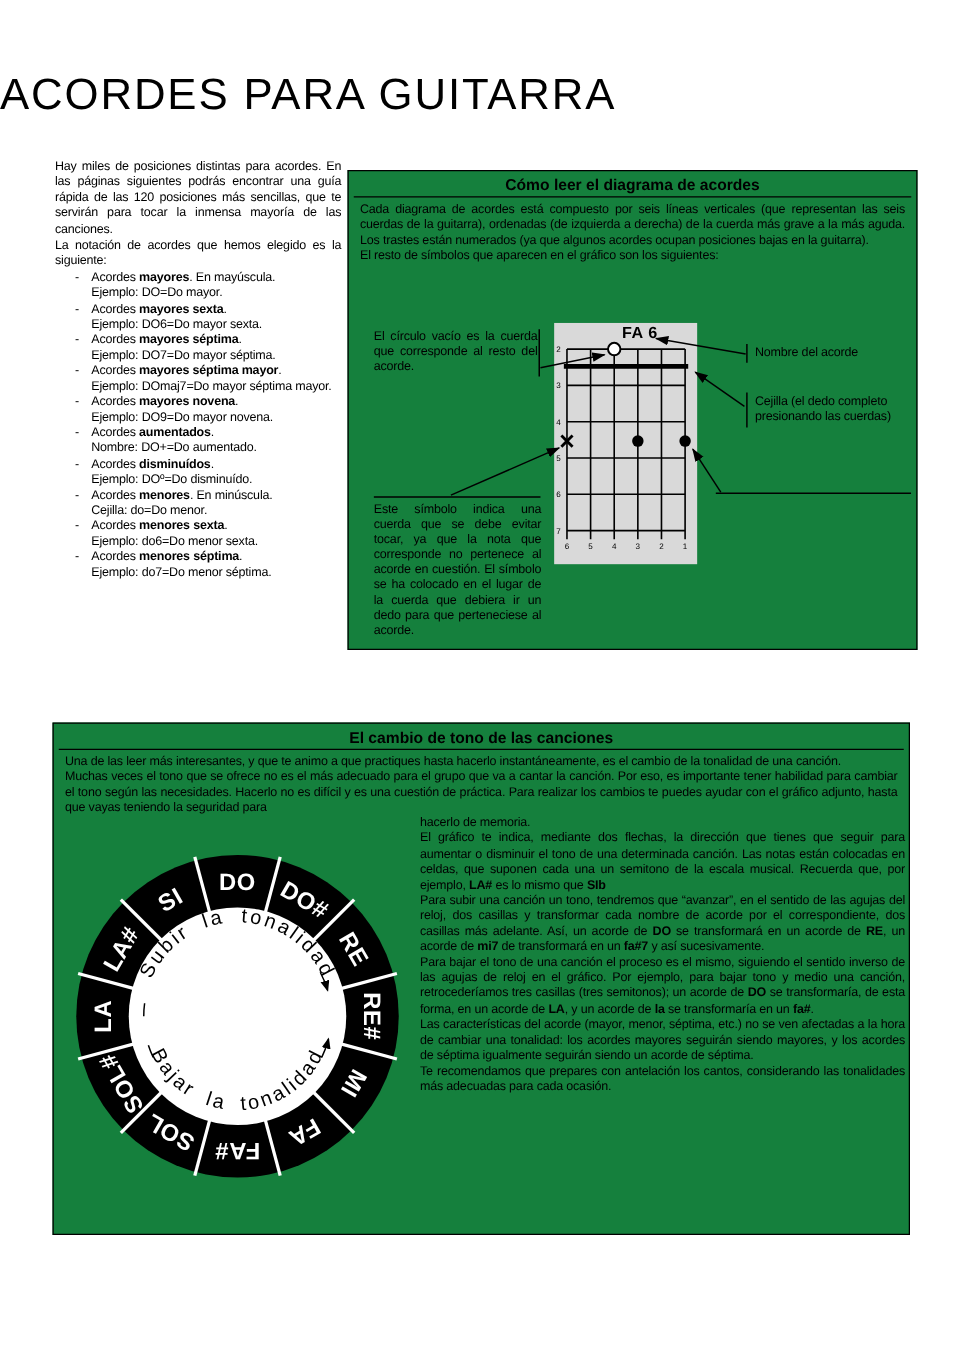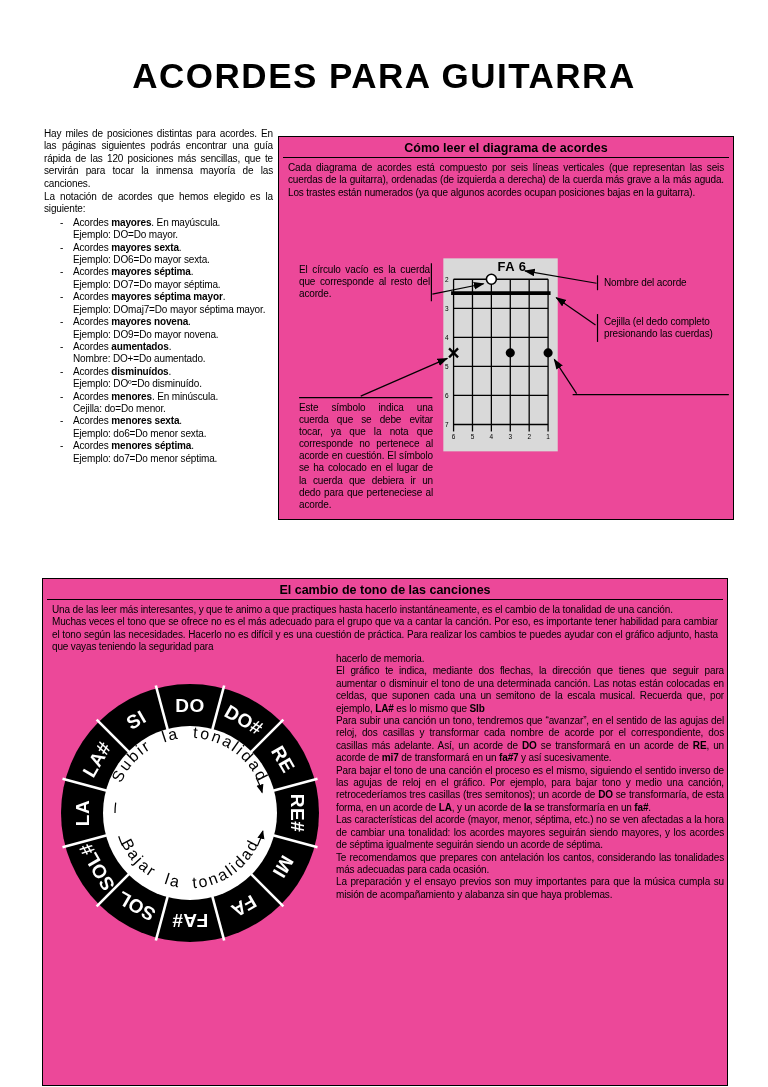--- a/index.html
+++ b/index.html
@@ -1,29 +1,29 @@
 <!DOCTYPE html>
 <html><head>
 <meta charset="utf-8">
 <style>
   *{box-sizing:border-box}
   html,body{margin:0;padding:0;background:#fff}
   .page{position:relative;width:768px;height:1087px;background:#fff;overflow:hidden;
         font-family:"Liberation Sans","DejaVu Sans",sans-serif;color:#000}
-  .title{position:absolute;left:0;top:56px;width:100%;margin:0;text-align:center;
-         font-weight:700;font-size:35px;letter-spacing:1.5px}
+  .title{position:absolute;left:0;top:56px;width:100%;margin:0;text-align:left;
+         font-weight:400;font-size:35px;letter-spacing:1.5px}
   .leftcol{position:absolute;left:44px;top:128px;width:229px;font-size:10px;line-height:12.4px;
            text-align:justify;letter-spacing:-0.15px}
   .leftcol p{margin:0 0 1px}
   .nitem{display:flex;margin-left:16px}
   .ndash{flex:0 0 13px}
   .nbody{flex:1}
-  .box{position:absolute;border:1.6px solid #000;background:#ec4899}
+  .box{position:absolute;border:1.6px solid #000;background:#15803d}
   .howbox{left:278px;top:136px;width:456px;height:384px}
-  .tonebox{left:42px;top:578px;width:686px;height:508px}
+  .tonebox{left:42px;top:578px;width:686px;height:410px}
   .boxtitle{font-weight:700;text-align:center;font-size:12.5px;padding:4px 0 2px;margin:0 4px;
             border-bottom:1.3px solid #000}
   .boxtext{margin:4px 9px 0;font-size:10px;line-height:12.3px;text-align:justify;letter-spacing:-0.15px}
   .boxtext + .boxtext{margin-top:0}
   .overlay{position:absolute;left:0;top:0;width:100%;height:100%;pointer-events:none}
   .ann{position:absolute;font-size:10px;line-height:12.1px;letter-spacing:-0.15px}
   .ann-j{text-align:justify}
   .wheel-svg{position:absolute;left:7px;top:94px;width:280px;height:280px}
   .righttext{position:absolute;left:293px;top:74px;width:388px;font-size:10px;line-height:12.4px;
              text-align:justify;letter-spacing:-0.15px}
@@ -80,20 +80,21 @@
         <div class="nitem">
           <span class="ndash">-</span>
           <span class="nbody"><span>Acordes <b>menores séptima</b>.</span><br><span>Ejemplo: do7=Do menor séptima.</span></span>
         </div>
       </div>
   </div>
 
   <div class="box howbox">
     <div class="boxtitle">Cómo leer el diagrama de acordes</div>
     <p class="boxtext">Cada diagrama de acordes está compuesto por seis líneas verticales (que representan las seis cuerdas de la guitarra), ordenadas (de izquierda a derecha) de la cuerda más grave a la más aguda. Los trastes están numerados (ya que algunos acordes ocupan posiciones bajas en la guitarra).</p>
+    <p class="boxtext">El resto de símbolos que aparecen en el gráfico son los siguientes:</p>
 
     <svg id="diagram-svg" class="overlay" viewBox="0 0 456 384">
       <defs>
         <marker id="arr" markerWidth="11" markerHeight="9" refX="8.2" refY="3.2" orient="auto">
           <path d="M0 0 L9 3.2 L0 6.4 Z" fill="#000"></path>
         </marker>
       </defs>
     <rect x="165" y="122" width="115" height="194" fill="#d9d9d9"></rect>
         <line x1="175.3" y1="143" x2="175.3" y2="296" stroke="#000" stroke-width="1.3"></line>
         <line x1="194.3" y1="143" x2="194.3" y2="296" stroke="#000" stroke-width="1.3"></line>
@@ -215,17 +216,16 @@
         <path d="M 67.4 32.9 A 75 75 0 0 0 72.8 18.1" stroke="#000" stroke-width="1.2" fill="none" marker-end="url(#warr)"></path>
       </svg>
 
     <div id="tone-right" class="righttext">
         <p>hacerlo de memoria.</p>
         <p>El gráfico te indica, mediante dos flechas, la dirección que tienes que seguir para aumentar o disminuir el tono de una determinada canción. Las notas están colocadas en celdas, que suponen cada una un semitono de la escala musical. Recuerda que, por ejemplo, <b>LA#</b> es lo mismo que <b>SIb</b></p>
         <p>Para subir una canción un tono, tendremos que “avanzar”, en el sentido de las agujas del reloj, dos casillas y transformar cada nombre de acorde por el correspondiente, dos casillas más adelante. Así, un acorde de <b>DO</b> se transformará en un acorde de <b>RE</b>, un acorde de <b>mi7</b> de transformará en un <b>fa#7</b> y así sucesivamente.</p>
         <p>Para bajar el tono de una canción el proceso es el mismo, siguiendo el sentido inverso de las agujas de reloj en el gráfico. Por ejemplo, para bajar tono y medio una canción, retrocederíamos tres casillas (tres semitonos); un acorde de <b>DO</b> se transformaría, de esta forma, en un acorde de <b>LA</b>, y un acorde de <b>la</b> se transformaría en un <b>fa#</b>.</p>
         <p>Las características del acorde (mayor, menor, séptima, etc.) no se ven afectadas a la hora de cambiar una tonalidad: los acordes mayores seguirán siendo mayores, y los acordes de séptima igualmente seguirán siendo un acorde de séptima.</p>
         <p>Te recomendamos que prepares con antelación los cantos, considerando las tonalidades más adecuadas para cada ocasión.</p>
-        <p>La preparación y el ensayo previos son muy importantes para que la música cumpla su misión de acompañamiento y alabanza sin que haya problemas.</p>
       </div>
   </div>
 
 </div>
 
 </body></html>

